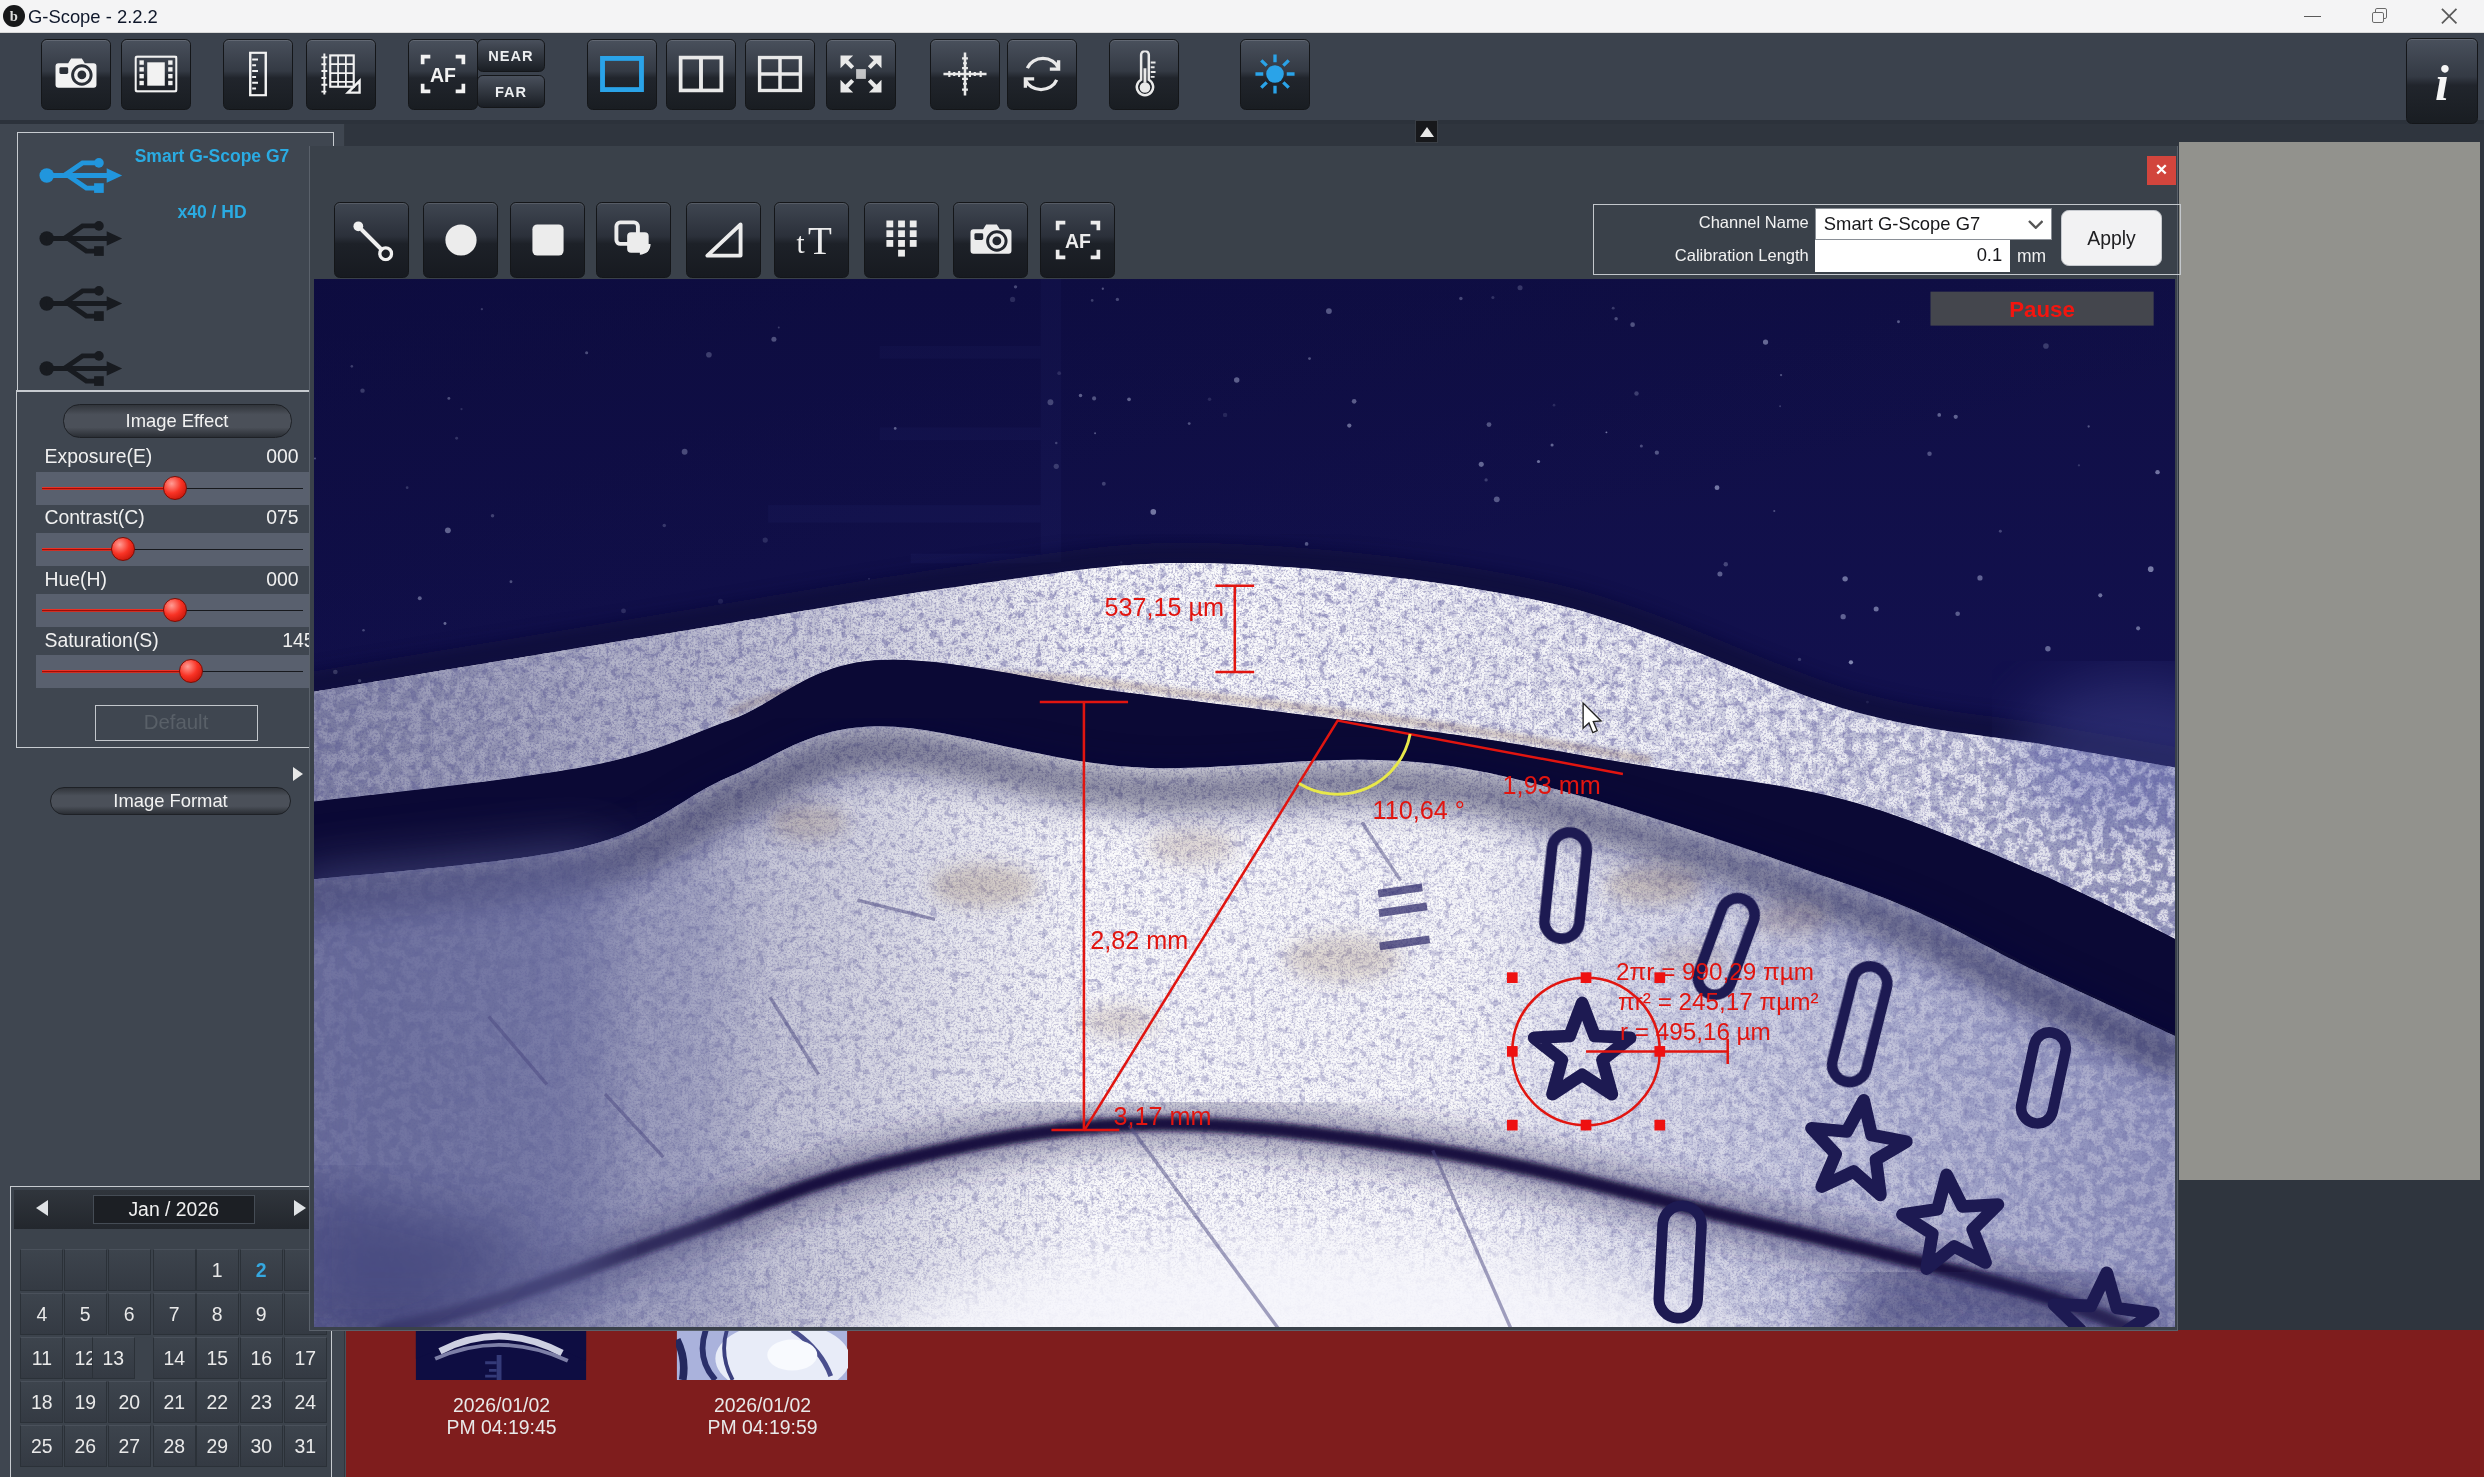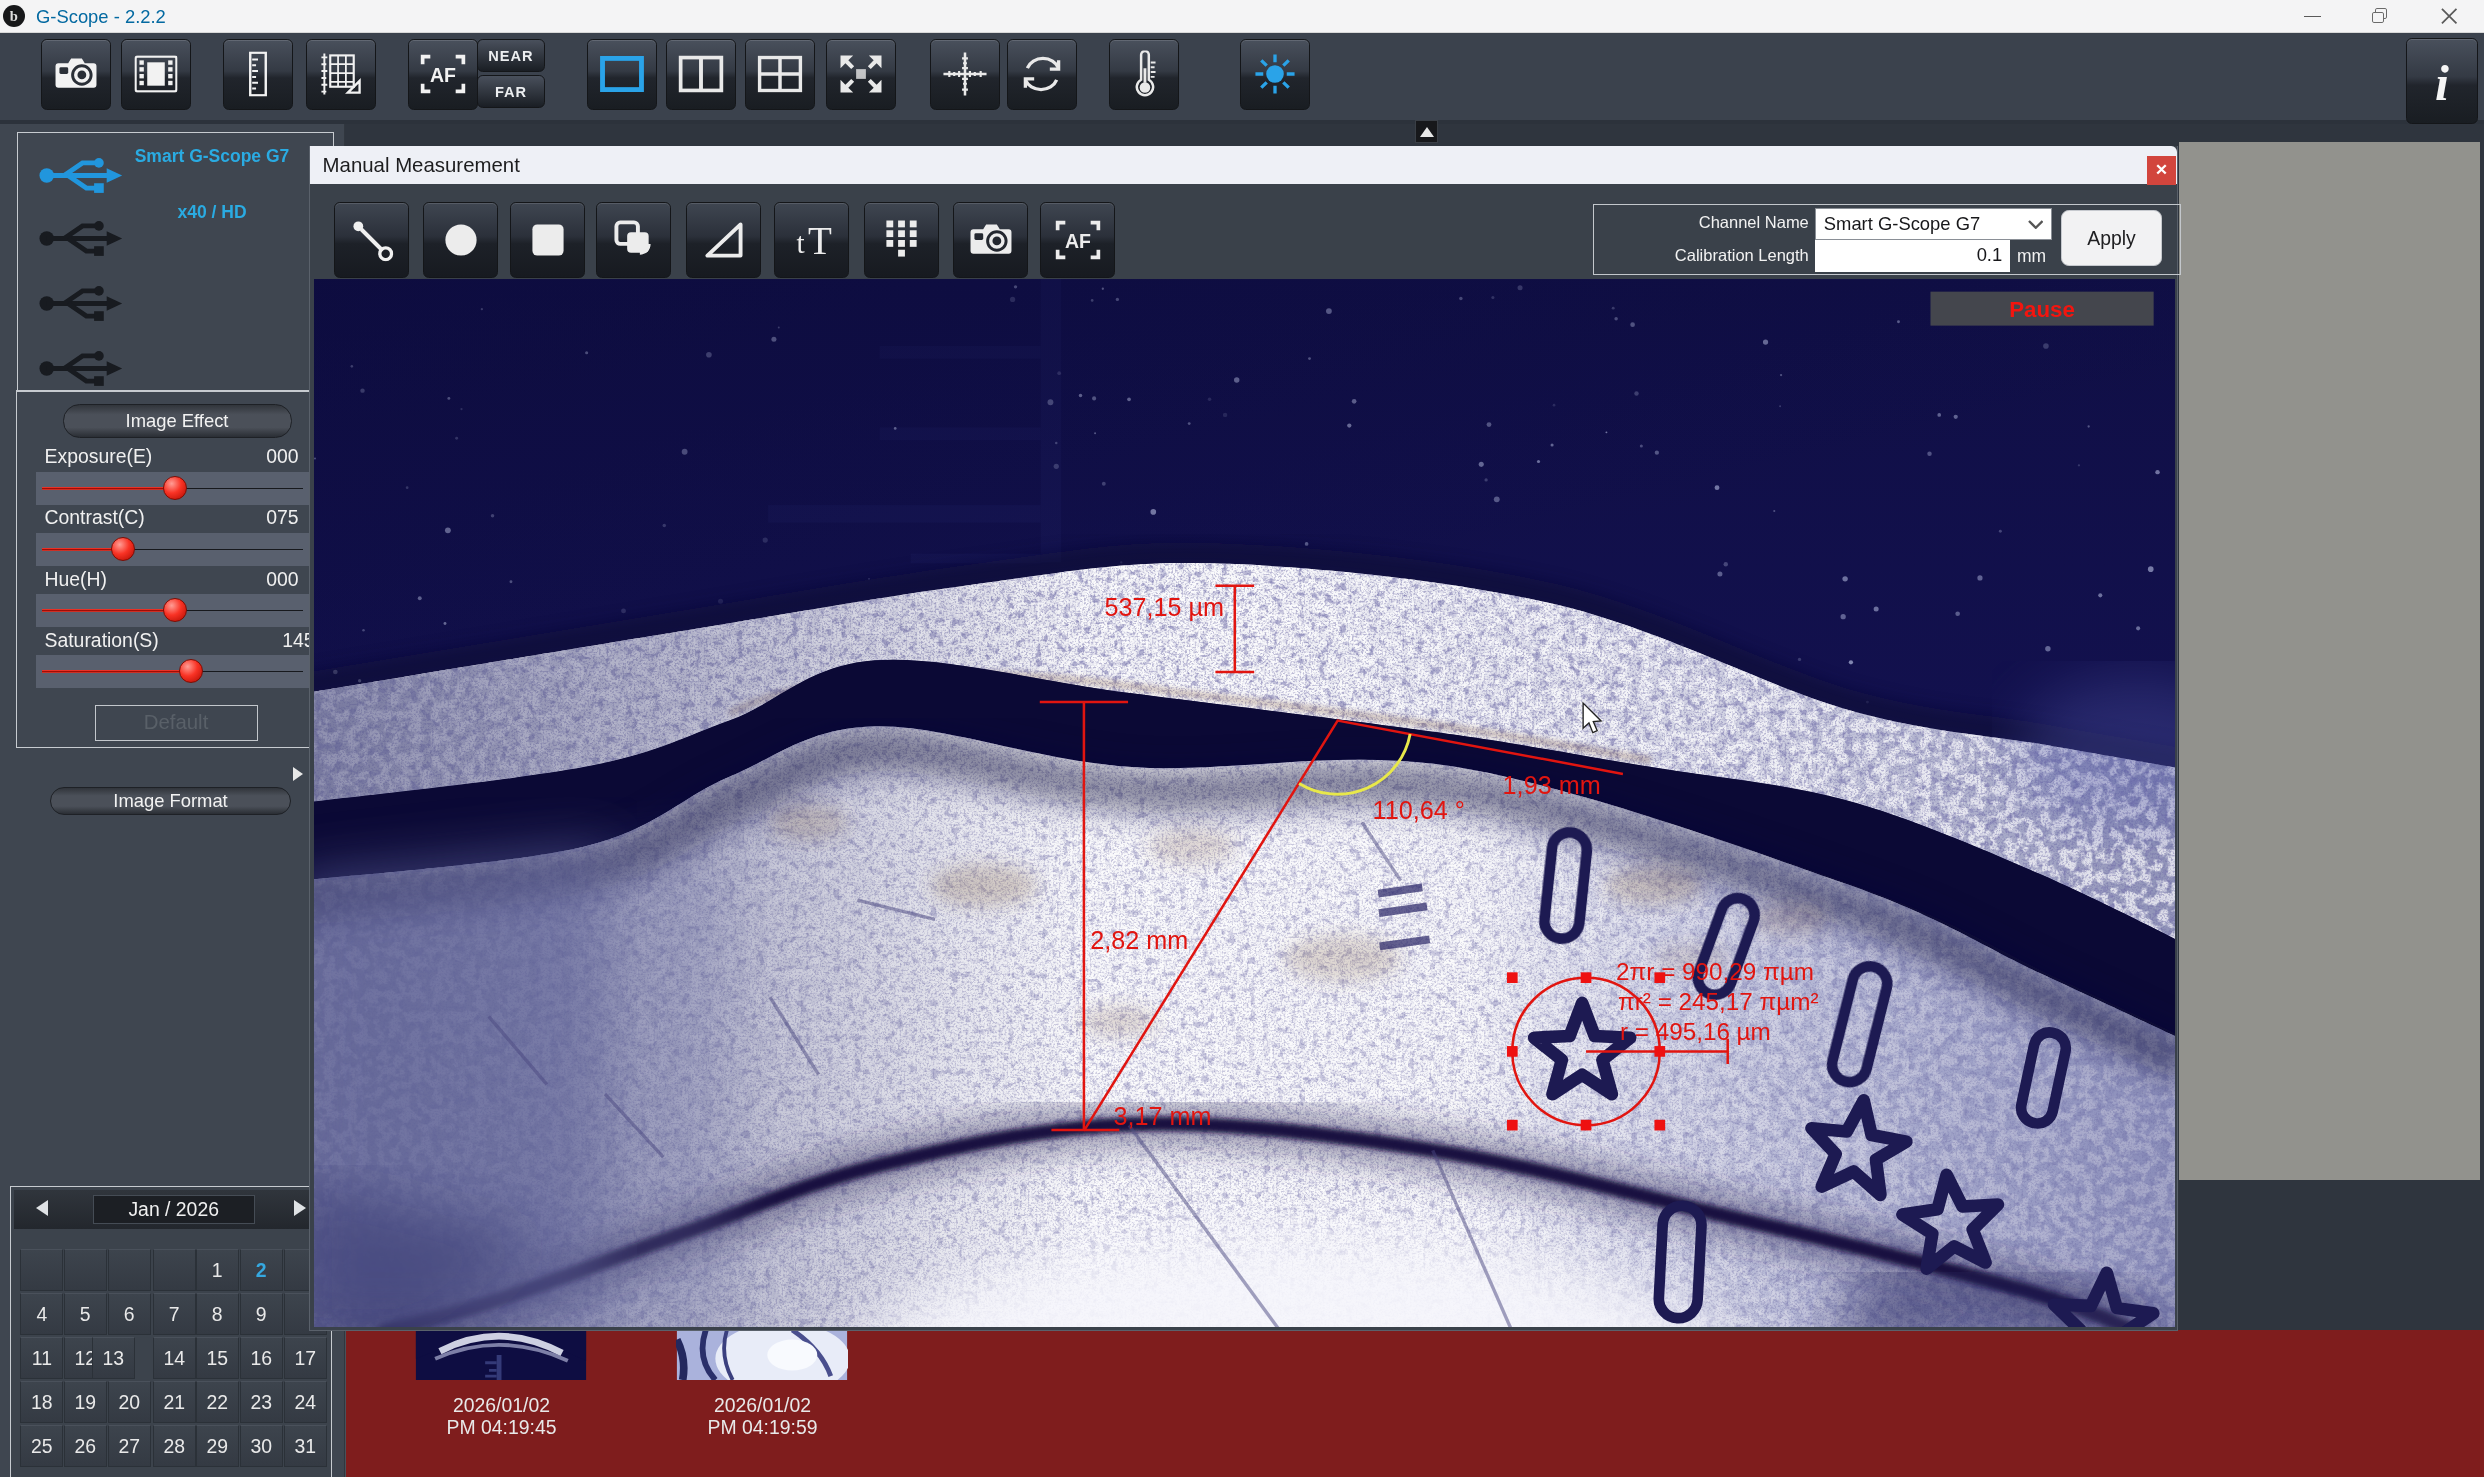--- a/index.html
+++ b/index.html
@@ -3,21 +3,21 @@
 <meta charset="utf-8">
 <style>
 *{margin:0;padding:0;box-sizing:border-box;}
 html,body{width:2484px;height:1478px;overflow:hidden;background:#2f353e;font-family:"Liberation Sans",sans-serif;}
 #app{position:relative;width:2484px;height:1478px;}
 .abs{position:absolute;}
 
 #titlebar{left:0;top:0;width:2484px;height:33px;background:#f4f4f5;border-bottom:1px solid #d8d8d8;}
 #titlebar .logo{left:2.9px;top:4.9px;width:22px;height:22px;border-radius:50%;background:#17181a;}
 #titlebar .logo span{position:absolute;left:6.8px;top:2.9px;color:#ddd;font-size:14.6px;font-weight:bold;font-family:"Liberation Serif",serif;}
-#titlebar .tt{left:36px;top:5.8px;font-size:18.4px;color:#0369a1;}
+#titlebar .tt{left:28px;top:5.8px;font-size:18.4px;color:#0f172a;}
 
 #toolbar{left:0;top:33px;width:2484px;height:91px;background:#3b424d;border-bottom:4.9px solid #2c323b;}
 .tbtn{position:absolute;top:5.8px;width:70px;height:71px;border-radius:5.8px;border:1px solid #141619;background:linear-gradient(180deg,#49505c 0%,#343a44 45%,#21252c 55%,#191d22 100%);box-shadow:inset 0 1px 0 rgba(255,255,255,.14);}
 .tbtn svg{position:absolute;left:50%;top:50%;transform:translate(-50%,-50%);}
 .nfbtn{position:absolute;width:68px;height:33px;border-radius:5.8px;border:1px solid #141619;background:linear-gradient(180deg,#49505c,#1a1e24);color:#eceef0;font-size:14.6px;font-weight:bold;text-align:center;line-height:32px;letter-spacing:1px;}
 
 #sidebar{left:0;top:124px;width:345px;height:1354px;background:#3f4650;border-right:1.9px solid #31373f;}
 .panel{position:absolute;border:1px solid #c7cbd0;}
 .pill{position:absolute;height:34px;border-radius:16.5px;background:linear-gradient(180deg,#31353b,#4b5059 30%,#4b5059 70%,#2a2e34);border:1px solid #1e2126;color:#f2f2f2;font-size:18.4px;text-align:center;line-height:32px;}
 .slbl{position:absolute;color:#f0f0f0;font-size:19.4px;}
@@ -319,23 +319,20 @@
     <div class="abs" style="left:2375px;top:7.8px;width:11.6px;height:11.6px;border:1.5px solid #6a6a6a;border-radius:1.9px;"></div>
     <div class="abs" style="left:2372px;top:11.6px;width:11.6px;height:11.6px;border:1.5px solid #6a6a6a;border-radius:1.9px;background:#f4f4f5;"></div>
     <svg class="abs" style="left:2440px;top:6.8px;" width="18.4" height="18.4" viewBox="0 0 19 19">
         <path d="M2 2 L17 17 M17 2 L2 17" stroke="#5a5a5a" stroke-width="1.8"></path>
       </svg>
   </div>
   <div id="tribtn" class="abs">
       <div></div>
     </div>
   <div id="dialog" class="abs">
-  <div id="dlg-title" class="abs">
-        <span>Manual Measurement</span>
-      </div>
   <div id="dlg-close" class="abs">✕</div>
   <div class="mbtn" style="left:24px;">
         <svg width="43" height="43" viewBox="0 0 44 44">
           <circle cx="8" cy="8" r="5" fill="#f0f0f0"></circle>
           <path d="M11 11 L33 33" stroke="#f0f0f0" stroke-width="4"></path>
           <circle cx="36" cy="36" r="6" fill="none" stroke="#f0f0f0" stroke-width="3.4"></circle>
         </svg>
       </div>
       <div class="mbtn" style="left:113px;">
         <svg width="41" height="41" viewBox="0 0 42 42">

